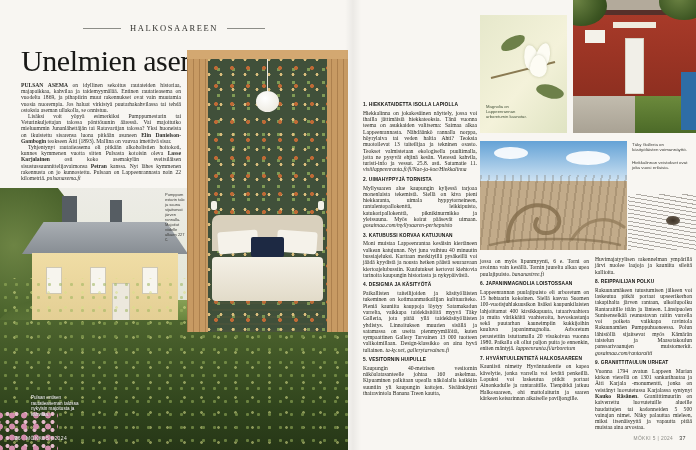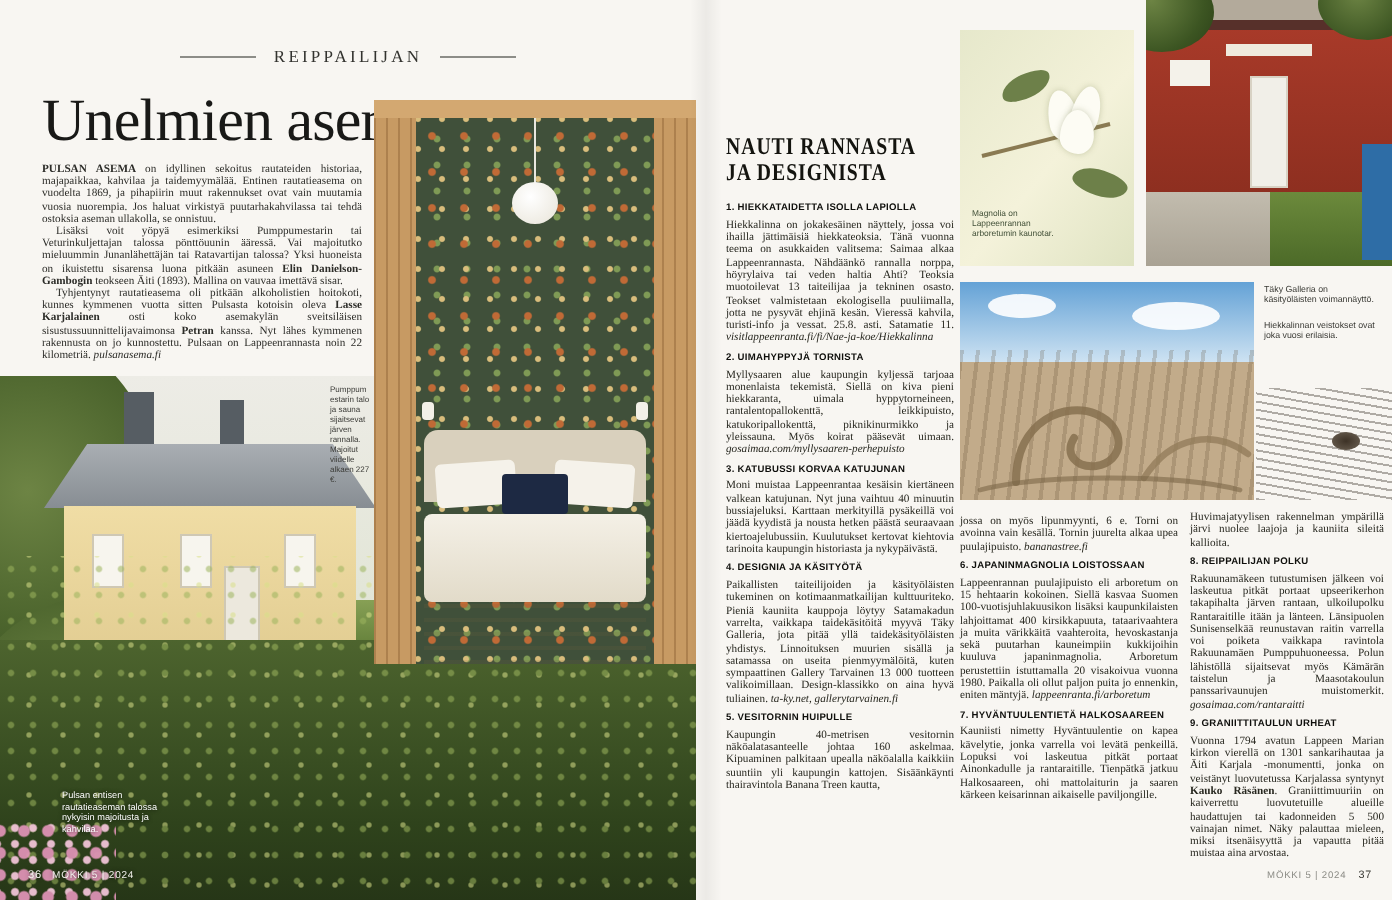--- a/index.html
+++ b/index.html
@@ -119,21 +119,21 @@
   .gutter{left:345px;top:0;width:16px;height:450px;
      background:linear-gradient(90deg,rgba(0,0,0,0),rgba(0,0,0,.05) 50%,rgba(0,0,0,0));}
 </style>
 </head>
 <body>
 
 <div id="spread">
 
   <div class="abs kicker-row">
     <span class="kicker-rule"></span>
-    <span class="kicker">REIPPAILIJAN</span>
+    <span class="kicker">HALKOSAAREEN</span>
     <span class="kicker-rule"></span>
   </div>
 
   <h1 class="abs headline" style="margin:0;font-weight:normal;">Unelmien asema</h1>
 
   <div class="abs article">
       <p><span class="b">PULSAN ASEMA </span><span>on idyllinen sekoitus rautateiden historiaa, majapaikkaa, kahvilaa ja taidemyymälää. Entinen rautatieasema on vuodelta 1869, ja pihapiirin muut rakennukset ovat vain muutamia vuosia nuorempia. Jos haluat virkistyä puutarhakahvilassa tai tehdä ostoksia aseman ullakolla, se onnistuu.</span></p>
       <p><span>Lisäksi voit yöpyä esimerkiksi Pumppumestarin tai Veturinkuljettajan talossa pönttöuunin ääressä. Vai majoitutko mieluummin Junanlähettäjän tai Ratavartijan talossa? Yksi huoneista on ikuistettu sisarensa luona pitkään asuneen </span><span class="b">Elin Danielson-Gambogin</span><span> teokseen Äiti (1893). Mallina on vauvaa imettävä sisar.</span></p>
       <p><span>Tyhjentynyt rautatieasema oli pitkään alkoholistien hoitokoti, kunnes kymmenen vuotta sitten Pulsasta kotoisin oleva </span><span class="b">Lasse Karjalainen</span><span> osti koko asemakylän sveitsiläisen sisustussuunnittelijavaimonsa </span><span class="b">Petran</span><span> kanssa. Nyt lähes kymmenen rakennusta on jo kunnostettu. Pulsaan on Lappeenrannasta noin 22 kilometriä. </span><span class="i">pulsanasema.fi</span></p>
     </div>
@@ -178,24 +178,20 @@
         <div class="abs pillow-navy"></div>
         <div class="abs duvet"></div>
         <div class="abs throw"></div>
       </div>
     </div>
   </div>
   <div class="abs bedroom-caption">Pumppumestarin talo ja sauna sijaitsevat järven rannalla. Majoitut viidelle alkaen 227 €.</div>
 
   <div class="abs gutter"></div>
 
-  <div class="abs rp-headline">
-    <span>NAUTI RANNASTA</span><br>
-    <span>JA DESIGNISTA</span>
-  </div>
 
   <div class="abs rcol col1">
       <div class="block">
         <div class="bh">1. HIEKKATAIDETTA ISOLLA LAPIOLLA</div>
         <div class="bb"><span>Hiekkalinna on jokakesäinen näyttely, jossa voi ihailla jättimäisiä hiekkateoksia. Tänä vuonna teema on asukkaiden valitsema: Saimaa alkaa Lappeenrannasta. Nähdäänkö rannalla norppa, höyrylaiva tai veden haltia Ahti? Teoksia muotoilevat 13 taiteilijaa ja tekninen osasto. Teokset valmistetaan ekologisella puuliimalla, jotta ne pysyvät ehjinä kesän. Vieressä kahvila, turisti-info ja vessat. 25.8. asti. Satamatie 11. </span><span class="i">visitlappeenranta.fi/fi/Nae-ja-koe/Hiekkalinna</span></div>
       </div>
       <div class="block">
         <div class="bh">2. UIMAHYPPYJÄ TORNISTA</div>
         <div class="bb"><span>Myllysaaren alue kaupungin kyljessä tarjoaa monenlaista tekemistä. Siellä on kiva pieni hiekkaranta, uimala hyppytorneineen, rantalentopallokenttä, leikkipuisto, katukoripallokenttä, piknikinurmikko ja yleissauna. Myös koirat pääsevät uimaan. </span><span class="i">gosaimaa.com/myllysaaren-perhepuisto</span></div>
       </div>

